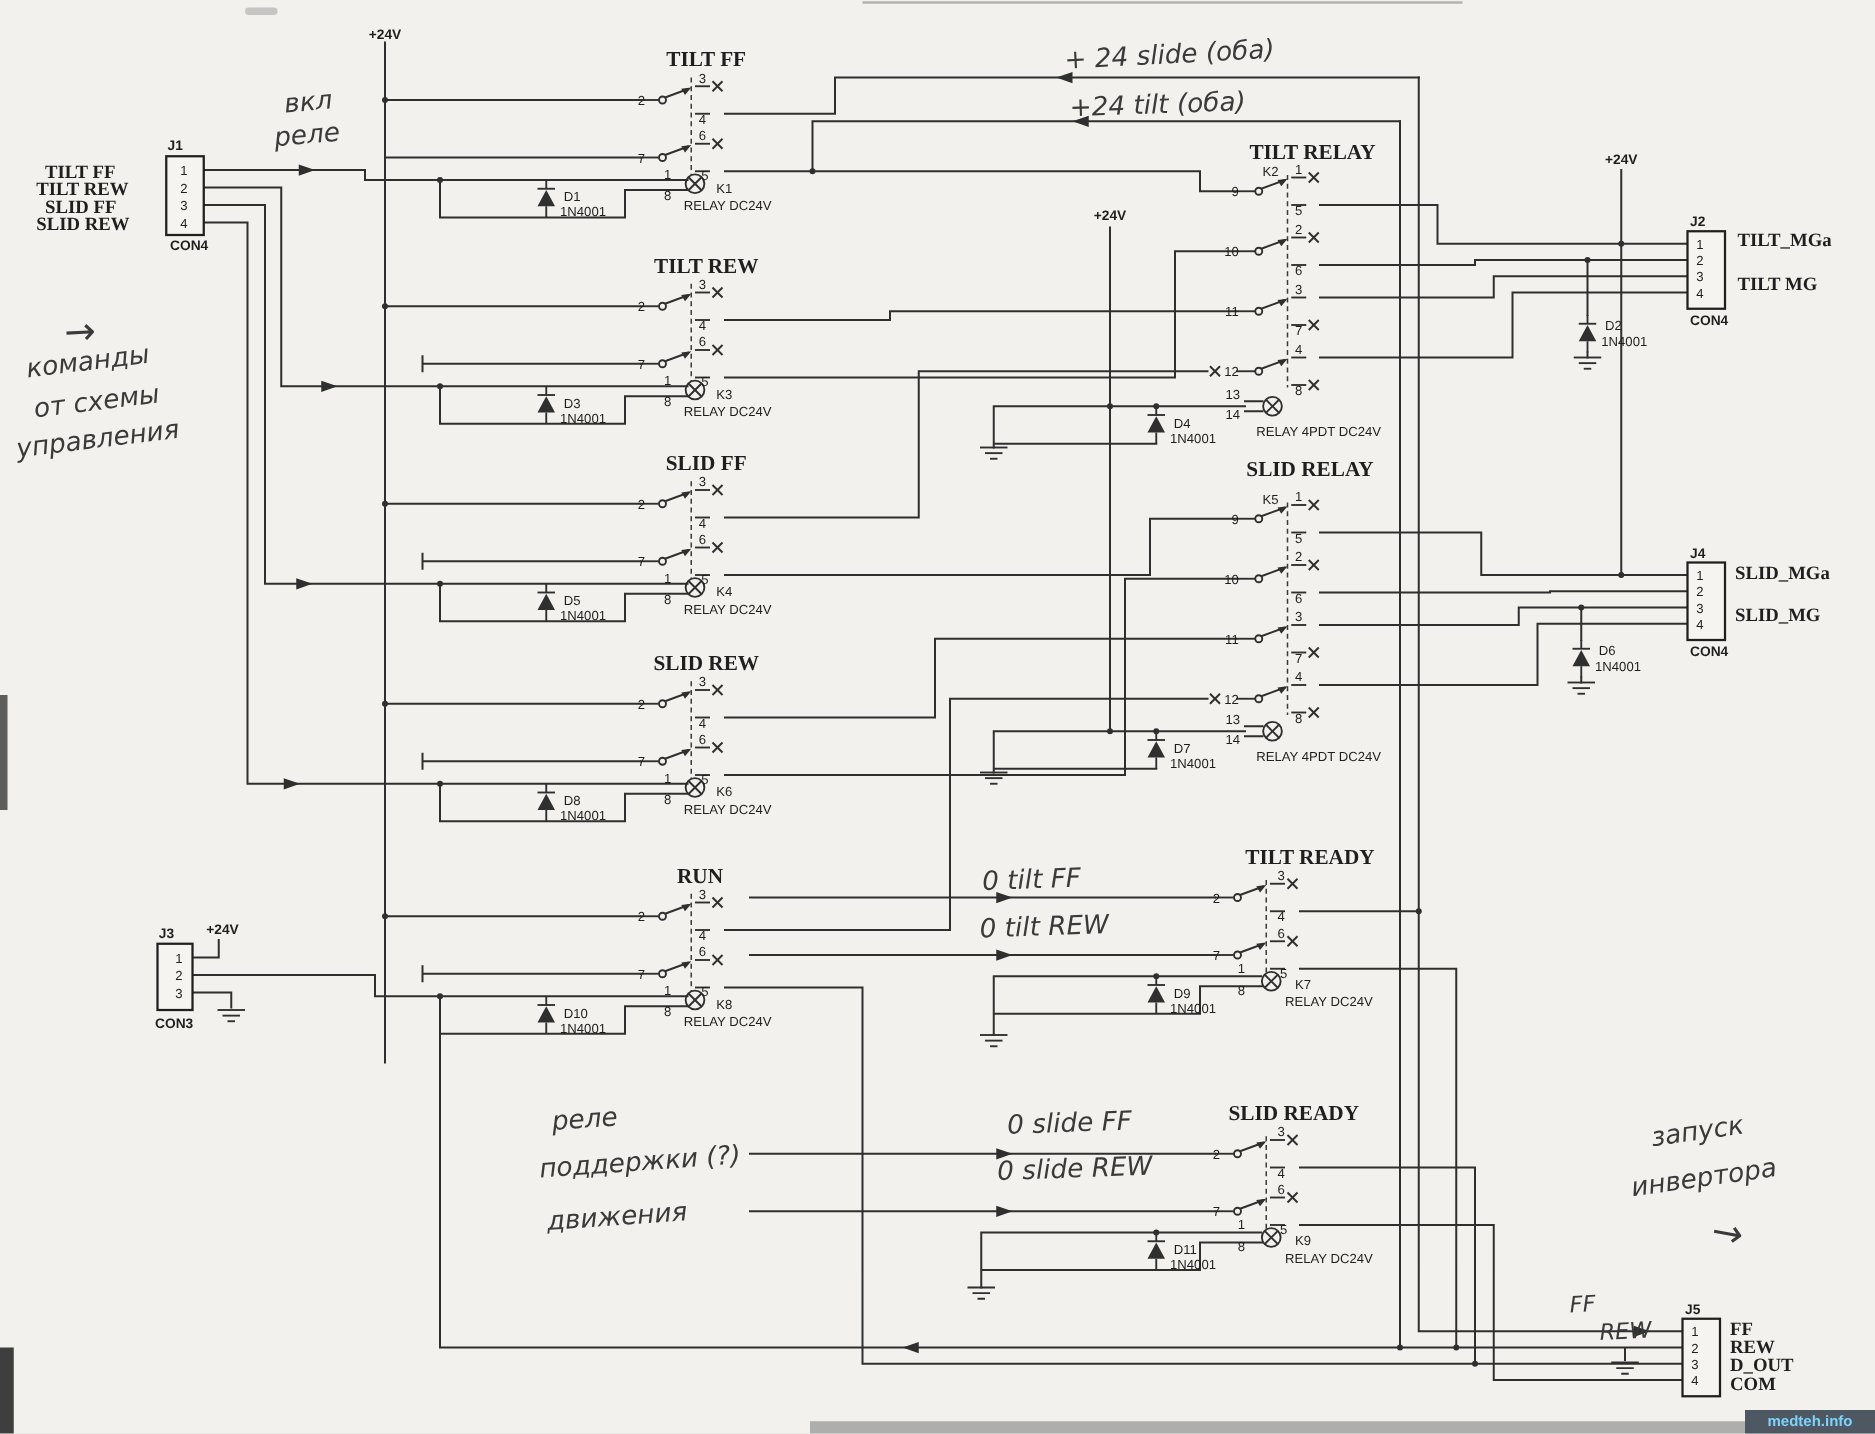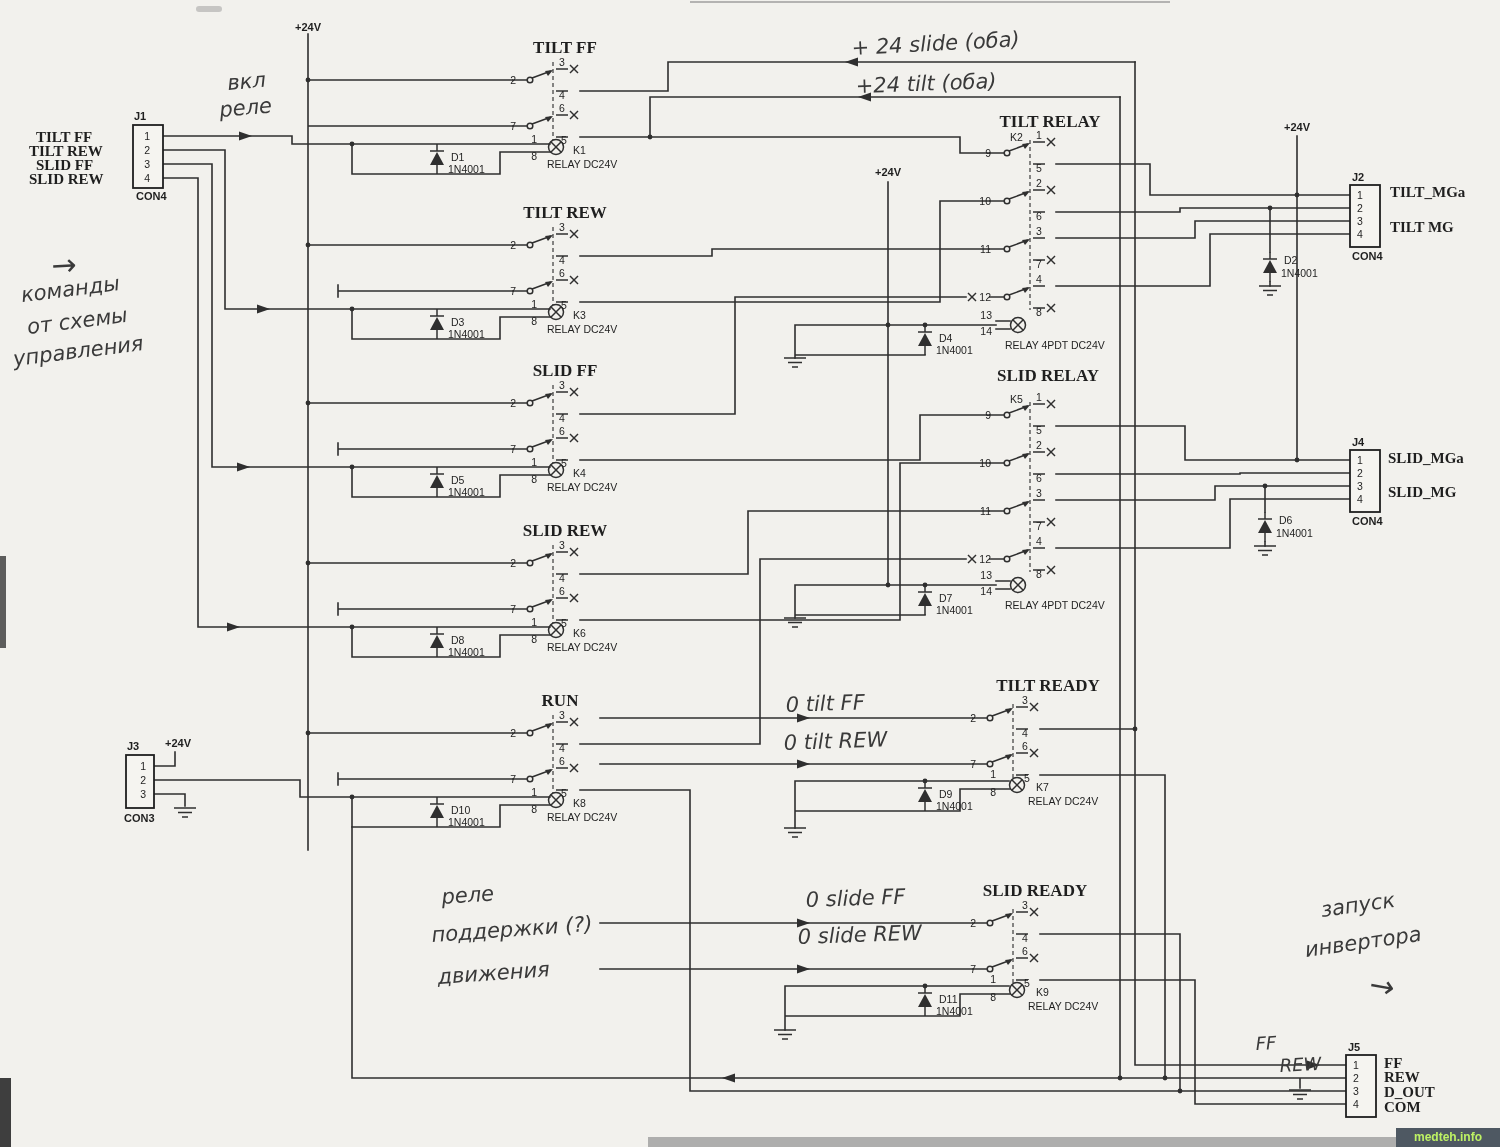--- a/index.html
+++ b/index.html
@@ -16,21 +16,21 @@
   .ts{font:bold 15px "Liberation Serif",serif;}
   .tsm{font:bold 11px "Liberation Sans",sans-serif;}
   .tpw{font:bold 11px "Liberation Sans",sans-serif;}
   .hand{font:italic 21px "DejaVu Sans",sans-serif;fill:#3a3a3a;}
   .hand2{font:italic 18px "DejaVu Sans",sans-serif;fill:#3a3a3a;}
   .handbig{font:italic 30px "DejaVu Sans",sans-serif;fill:#3a3a3a;}
   .end{text-anchor:end;} .mid{text-anchor:middle;}
   .artifact{position:absolute;}
   #bottomband{position:absolute;left:648px;top:1137px;width:852px;height:10px;background:#979797;opacity:.75;}
   #wmbox{position:absolute;left:1396px;top:1128px;width:104px;height:19px;background:#4e5862;
-         color:#bef264;font:bold 12px "Liberation Sans",sans-serif;text-align:center;line-height:19px;}
+         color:#7dd3fc;font:bold 12px "Liberation Sans",sans-serif;text-align:center;line-height:19px;}
 </style>
 </head>
 <body>
 
 <div id="page">
 <svg width="1500" height="1147" viewBox="0 0 1500 1147">
 <defs>
   <g id="contact">
           <line x1="-18" y1="0" x2="-3" y2="0"></line>
           <circle cx="0" cy="0" r="2.8"></circle>

